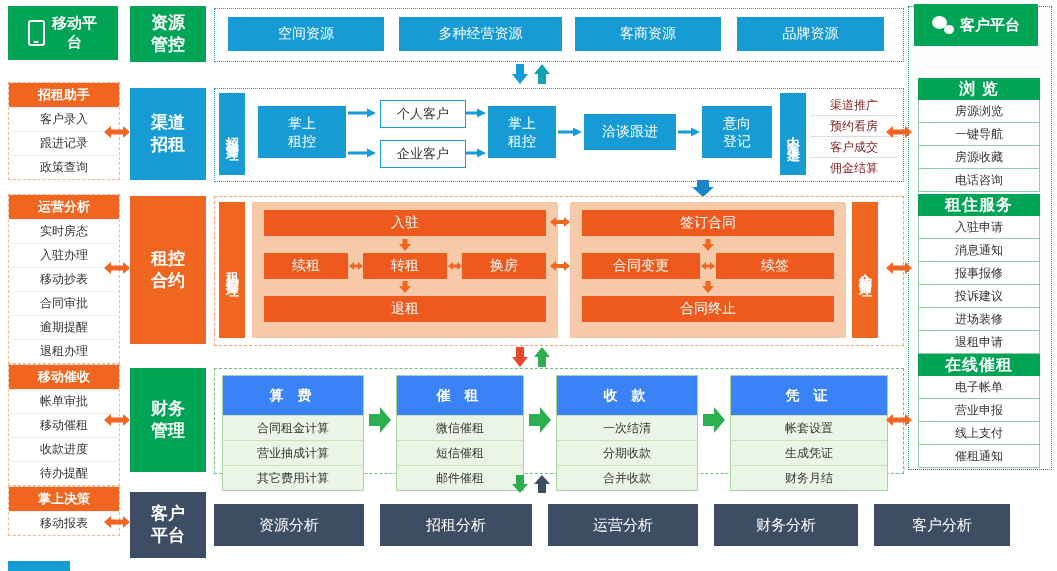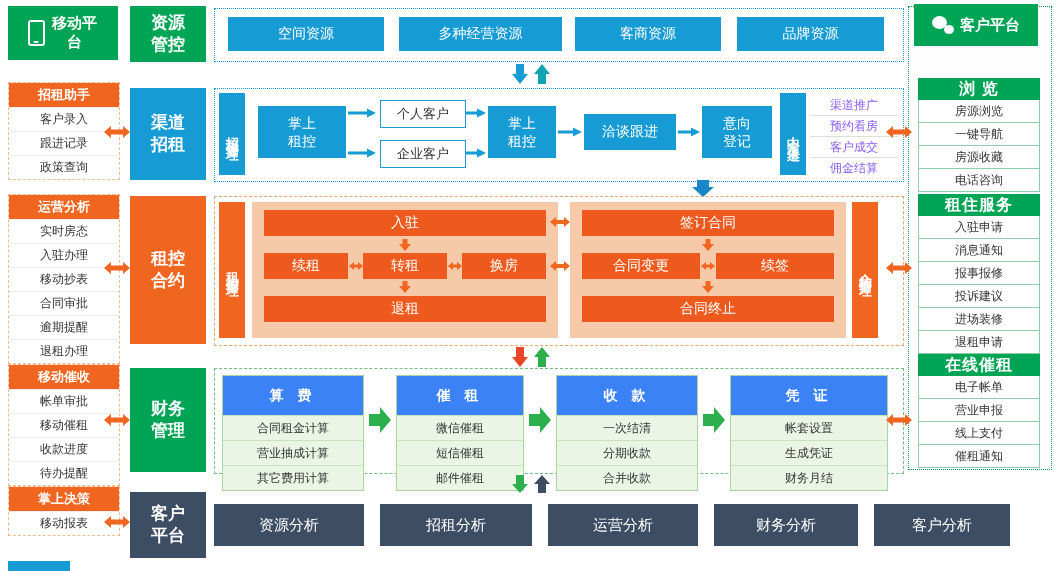--- a/index.html
+++ b/index.html
@@ -30,21 +30,21 @@
   .wechat-icon::before{content:"";position:absolute;left:0;top:0;width:15px;height:13px;background:#fff;border-radius:50%}
   .wechat-icon::after{content:"";position:absolute;right:0;bottom:0;width:10px;height:9px;background:#fff;border-radius:50%}
   .lgroup{border:1px dashed #F5B98E;background:#fff}
   .lg-header{background:#F0651F;color:#fff;font-weight:bold;font-size:13px;height:24px;display:flex;align-items:center;justify-content:center}
   .lg-item{height:23px;display:flex;align-items:center;justify-content:center;font-size:12px;color:#333;border-top:1px solid #EEE;background:#fff}
   .rg-header{background:#00A455;color:#fff;font-weight:bold;font-size:16px;height:22px;display:flex;align-items:center;justify-content:center;letter-spacing:1px}
   .rg-item{height:22px;display:flex;align-items:center;justify-content:center;font-size:12px;color:#333;background:#fff;border:1px solid #8FCCA8;border-top:none}
   .fcol{background:#EAF5E6;border:1px solid #A9D6A0}
   .fcol-header{background:#3b82f6;color:#fff;font-weight:bold;font-size:14px;height:39px;display:flex;align-items:center;justify-content:center;letter-spacing:5px}
   .fcol-item{height:24px;display:flex;align-items:center;justify-content:center;font-size:12px;color:#333;border-top:1px solid #C6E3BE}
-  .agency-item{height:20px;display:flex;align-items:center;justify-content:center;font-size:12px;color:#8b5cf6;border-bottom:1px solid #DDD}
+  .agency-item{height:20px;display:flex;align-items:center;justify-content:center;font-size:12px;color:#7f1d1d;border-bottom:1px solid #DDD}
   .agency-item:last-child{border-bottom:none}
   .arr{position:absolute;line-height:0}
   .c-blue{color:#169BD5}.c-teal{color:#0FA3B4}.c-orange{color:#F0651F}.c-green{color:#2EAF4D}
   .c-navy{color:#3D4D63}.c-dblue{color:#1B86C8}.c-red{color:#E8472A}
 </style>
 </head>
 <body>
 
 <div class="canvas">
 

